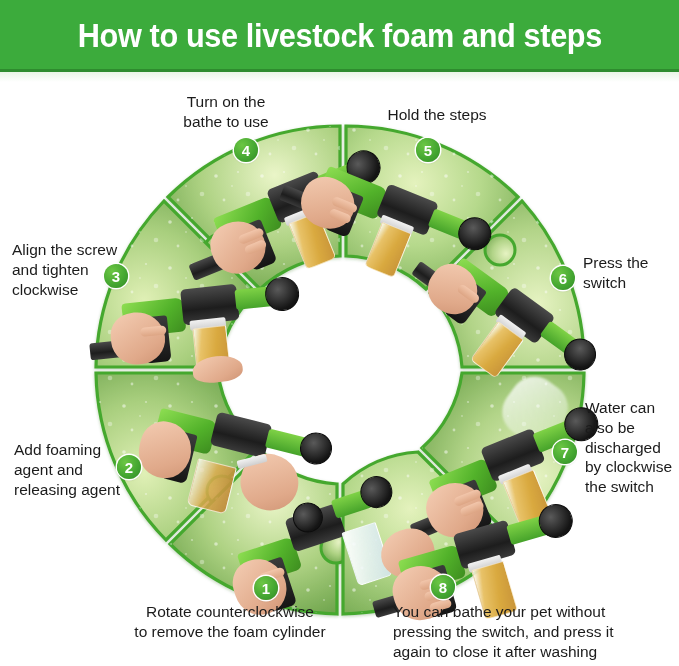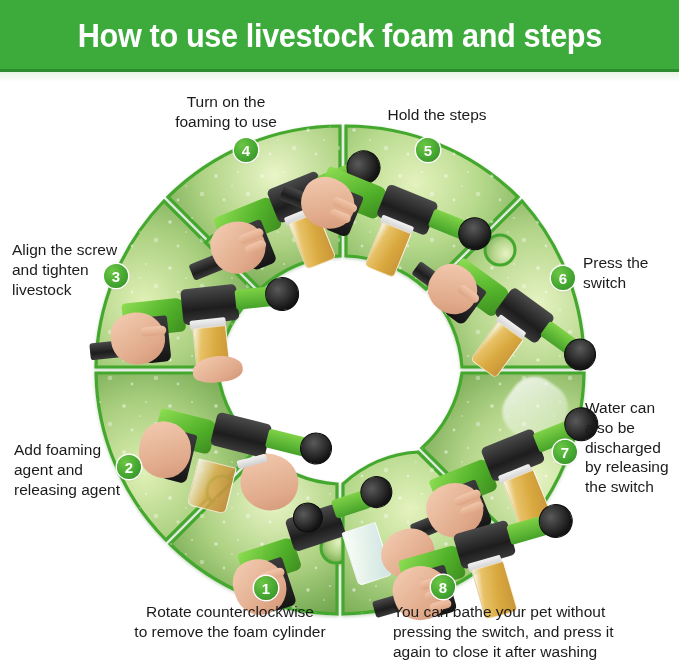--- a/index.html
+++ b/index.html
@@ -345,39 +345,39 @@
   <div class="badge" style="left:346px;top:18px;">5</div>
   <div class="badge" style="left:34px;top:144px;">3</div>
   <div class="badge" style="left:481px;top:146px;">6</div>
   <div class="badge" style="left:47px;top:335px;">2</div>
   <div class="badge" style="left:483px;top:320px;">7</div>
   <div class="badge" style="left:184px;top:456px;">1</div>
   <div class="badge" style="left:361px;top:455px;">8</div>
 </div>
 
 <div class="caption cap-center" style="left:156px;top:92px;width:140px;">Turn on the
-foaming to use</div>
+bathe to use</div>
 
 <div class="caption cap-center" style="left:362px;top:105px;width:150px;">Hold the steps</div>
 
 <div class="caption cap-left" style="left:12px;top:240px;width:130px;">Align the screw
 and tighten
-livestock</div>
+clockwise</div>
 
 <div class="caption cap-right" style="left:583px;top:253px;width:96px;">Press the
 switch</div>
 
 <div class="caption cap-left" style="left:14px;top:440px;width:128px;">Add foaming
 agent and
 releasing agent</div>
 
 <div class="caption cap-right" style="left:585px;top:398px;width:94px;">Water can
 also be
 discharged
-by releasing
+by clockwise
 the switch</div>
 
 <div class="caption cap-center" style="left:105px;top:602px;width:250px;">Rotate counterclockwise
 to remove the foam cylinder</div>
 
 <div class="caption cap-left" style="left:393px;top:602px;width:280px;">You can bathe your pet without
 pressing the switch, and press it
 again to close it after washing</div>
 
 </body></html>

